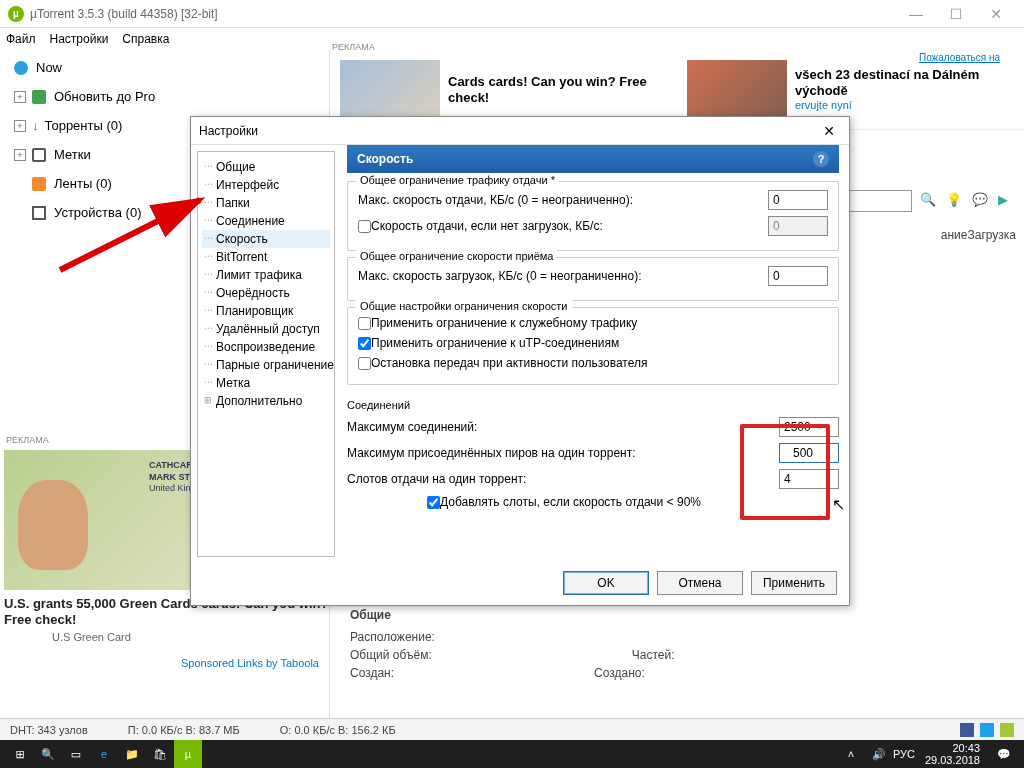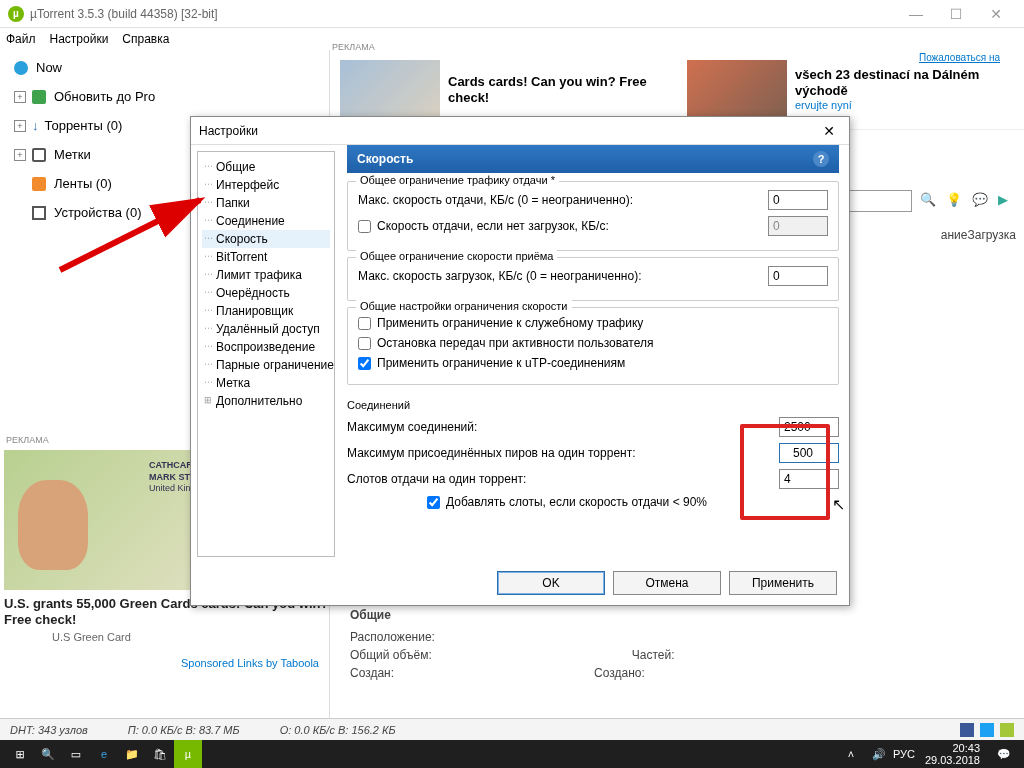--- a/index.html
+++ b/index.html
@@ -31,21 +31,21 @@
 .adbar-top .adslot { flex: 1; padding: 4px 10px; font-size: 13px; font-weight: bold; line-height: 1.2; display:flex; align-items:center; gap:8px; }
 .adbar-top .adslot .thumb{ width:100px; height:60px; background:linear-gradient(135deg,#a8c0d8,#d8d0c0); flex-shrink:0; }
 .adbar-top .report { font-size: 10px; color: #0077cc; cursor: pointer; text-decoration:underline; }
 .toolbar { position: absolute; right: 8px; top: 140px; display: flex; align-items: center; gap: 8px; font-size: 13px; }
 .toolbar .searchbox { border: 1px solid #999; height: 22px; width: 160px; padding: 0 4px; }
 .toolbar .ticon { width: 18px; height: 18px; color: #555; cursor:pointer;}
 .tabs-row { position: absolute; right: 8px; top: 178px; font-size: 12px; display: flex; color: #444; }
 .gen-info { position: absolute; left: 350px; right: 10px; top: 608px; font-size: 12px; color: #444; }
 .gen-info .gtitle { font-weight: bold; margin-bottom: 8px; }
 .gen-info .grow { display: flex; gap: 200px; margin-bottom: 4px; }
-.statusbar { position: absolute; bottom: 28px; left: 0; right: 0; height: 22px; border-top: 1px solid #ccc; background: #f4f4f4; display: flex; align-items: center; font-size: 11px; padding: 8px 10px; gap: 40px; color: #444; font-style: italic; }
+.statusbar { position: absolute; bottom: 28px; left: 0; right: 0; height: 22px; border-top: 1px solid #ccc; background: #f4f4f4; display: flex; align-items: center; font-size: 11px; padding: 8px 10px; gap: 40px; color: #444; }
 .statusbar .spacer { flex: 1; }
 .statusbar .social { display:flex; gap:6px; }
 .statusbar .social span{ width:14px; height:14px; }
 .taskbar { position: absolute; bottom: 0; left: 0; right: 0; height: 28px; background: #1f1f1f; display: flex; align-items: center; padding: 0 6px; color: #fff; font-size: 11px; }
 .taskbar .tbicon { width: 28px; height: 28px; display: flex; align-items: center; justify-content: center; cursor:pointer; }
 .taskbar .spacer { flex: 1; }
 .taskbar .clock { text-align: right; line-height: 1.1; padding: 0 10px; }
 
 .dialog { position: absolute; left: 190px; top: 116px; width: 660px; height: 490px; background: #fff; border: 1px solid #888; box-shadow: 2px 2px 8px rgba(0,0,0,0.3); z-index: 50; }
 .dialog .dlg-title { height: 28px; display: flex; align-items: center; padding: 0 8px; font-size: 12px; border-bottom: 1px solid #ddd; }
@@ -56,28 +56,28 @@
 .dialog .nav .box { border: 1px solid #bbb; height: 100%; padding: 6px 4px; }
 .dialog .nav .ni { padding: 2px 6px 2px 14px; cursor: pointer; white-space: nowrap; position: relative; }
 .dialog .nav .ni.sel { background: #e5f1fb; }
 .dialog .nav .ni::before { content:"⋯"; position:absolute; left:2px; color:#999; font-size:9px; top:3px; }
 .dialog .nav .ni.expand::before { content:"⊞"; }
 .dialog .pane { flex: 1; padding: 0 10px 6px 6px; font-size: 12px; }
 .pane-header { background: linear-gradient(#2f78c3,#1e5fa8); color: #fff; font-weight: bold; padding: 6px 10px; margin-bottom: 8px; display:flex; align-items:center; }
 .pane-header .help { margin-left:auto; width:16px; height:16px; border-radius:50%; background:#4a88c9; text-align:center; font-size:11px; line-height:16px; cursor:pointer;}
 .group { border: 1px solid #ccc; border-radius: 2px; padding: 8px 10px 8px 10px; margin-bottom: 6px; position: relative; }
 .group .gtitle { position: absolute; top: -8px; left: 8px; background: #fff; padding: 0 4px; font-size: 11px; }
-.frow { display: flex; align-items: center; margin-bottom: 6px; gap: 6px; }
+.frow { display: flex; align-items: center; margin-bottom: 6px; }
 .frow label { flex: 1; }
 .frow input[type=text] { width: 60px; height: 20px; border: 1px solid #888; padding: 0 4px; font-size: 12px; text-align: left; }
 .frow input[disabled] { background: #f0f0f0; color: #888; }
 .chk { width: 13px; height: 13px; }
 .highlight-box { position: absolute; border: 4px solid #d22; border-radius: 2px; pointer-events: none; z-index: 60; }
 .dlg-buttons { position: absolute; bottom: 10px; right: 12px; display: flex; gap: 8px; }
-.dlg-buttons button { width: 108px; height: 24px; border: 1px solid #888; background: #f4f4f4; font-size: 12px; cursor: pointer; }
+.dlg-buttons button { width: 86px; height: 24px; border: 1px solid #888; background: #f4f4f4; font-size: 12px; cursor: pointer; }
 .dlg-buttons button.default { border: 1px solid #2a6fb0; box-shadow: inset 0 0 0 1px #7fb1e0; }
 
 .arrow-overlay { position: absolute; z-index: 70; pointer-events: none; }
 .cursor { position:absolute; z-index:80; font-size:16px; color:#000; pointer-events:none;}
 .reklama { position:absolute; font-size:9px; color:#888; }
 </style>
 </head>
 <body>
 
 <div class="titlebar">
@@ -249,26 +249,26 @@
         </div>
       </div>
 
       <div class="group">
         <span class="gtitle">Общие настройки ограничения скорости</span>
         <div class="frow">
             <input type="checkbox" class="chk" style="">
             <label>Применить ограничение к служебному трафику</label>
           </div>
         <div class="frow">
+            <input type="checkbox" class="chk" checked="" style="">
+            <label>Применить ограничение к uTP-соединениям</label>
+          </div>
+        <div class="frow">
             <input type="checkbox" class="chk" style="">
             <label>Остановка передач при активности пользователя</label>
-          </div>
-        <div class="frow">
-            <input type="checkbox" class="chk" checked="" style="">
-            <label>Применить ограничение к uTP-соединениям</label>
           </div>
       </div>
 
       <div class="group" style="border:none;padding-left:0;padding-right:0;">
         <span class="gtitle" style="position:static;display:block;margin-bottom:6px;padding:0;">Соединений</span>
         <div class="frow">
           <label>Максимум соединений:</label>
           <input type="text" value="2500" style="">
         </div>
         <div class="frow">

